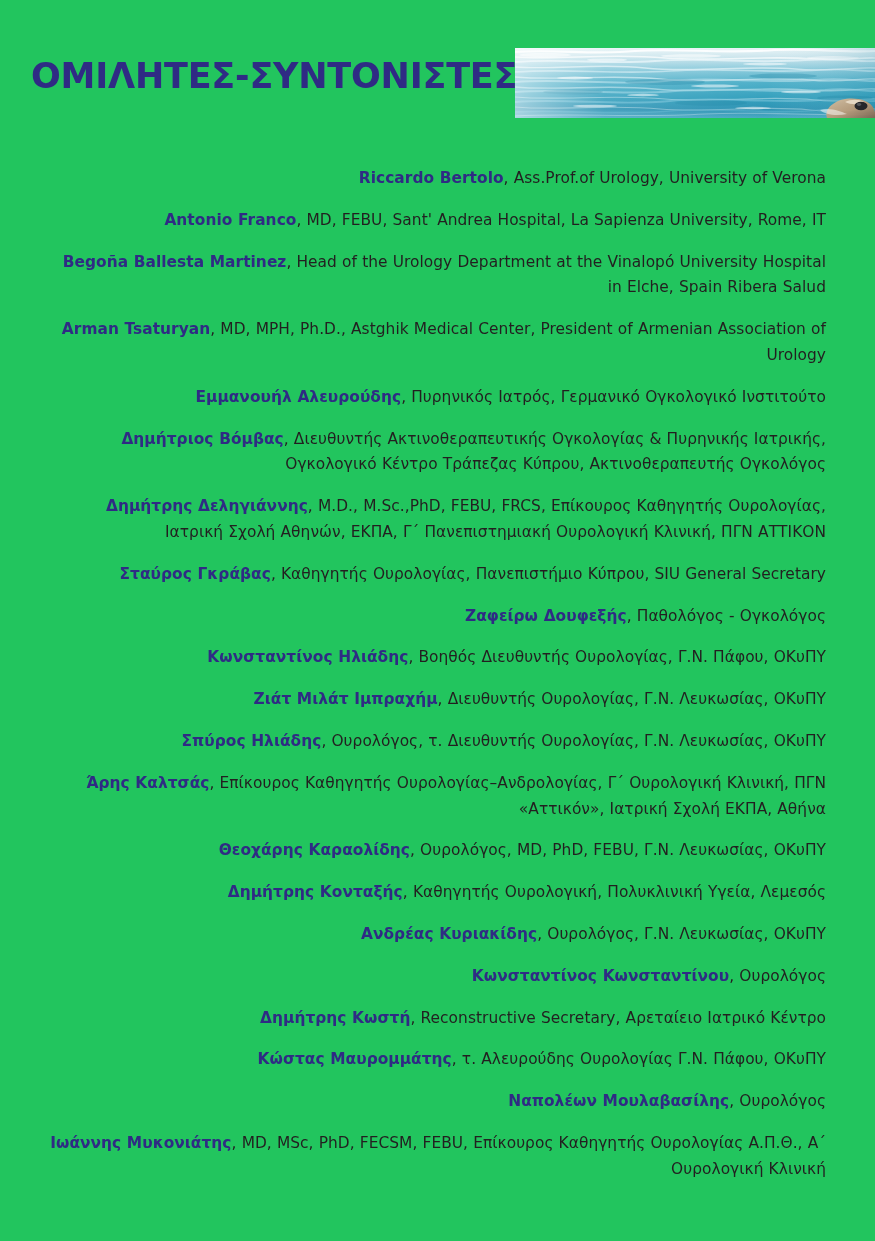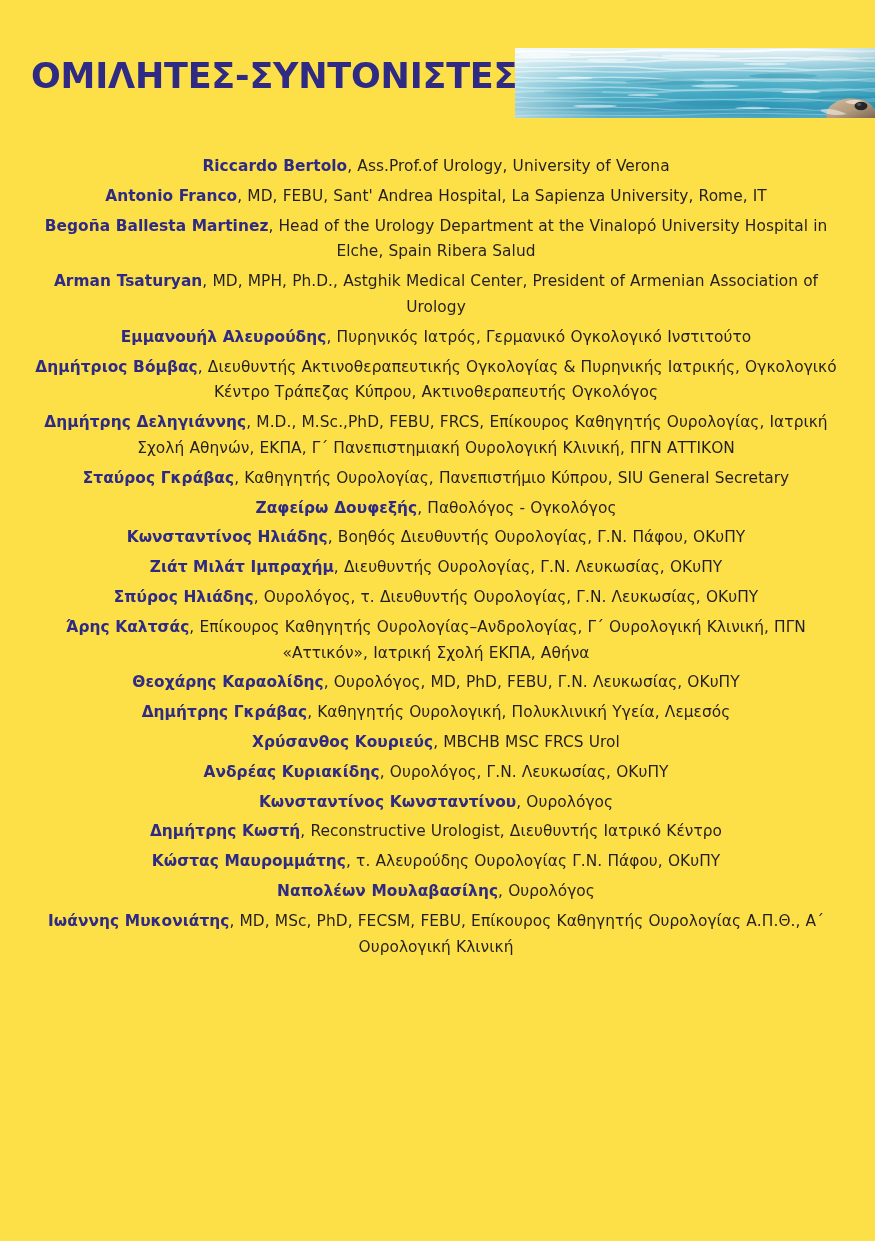--- a/index.html
+++ b/index.html
@@ -9,21 +9,21 @@
     background: #ffffff;
   }
   body {
     font-family: "DejaVu Sans", "Liberation Sans", sans-serif;
     -webkit-font-smoothing: antialiased;
   }
   #page {
     position: relative;
     width: 875px;
     height: 1241px;
-    background: #fde047;
+    background: #22c55e;
     overflow: hidden;
     box-sizing: border-box;
   }
 
   
   .header {
     position: absolute;
     left: 0;
     top: 0;
     width: 875px;
@@ -63,22 +63,22 @@
     position: absolute;
     left: 30px;
     top: 150px;
     width: 812px;
   }
   .speaker-entry {
     font-size: 15.4px;
     line-height: 25.8px;
     color: #231f20;
     letter-spacing: 0.05px;
-    text-align: center;
-    margin: 4px;
+    text-align: right;
+    margin: 16px;
     word-spacing: 0.2px;
   }
   .speaker-name {
     font-weight: 700;
     color: #2f2b84;
   }
   .speaker-role {
     font-weight: 400;
     color: #231f20;
   }
@@ -208,33 +208,30 @@
     <p class="speaker-entry">
       <span class="speaker-name">Σπύρος Ηλιάδης</span><span class="speaker-role">, Ουρολόγος, τ. Διευθυντής Ουρολογίας, Γ.Ν. Λευκωσίας, ΟΚυΠΥ</span>
     </p>
     <p class="speaker-entry">
       <span class="speaker-name">Άρης Καλτσάς</span><span class="speaker-role">, Επίκουρος Καθηγητής Ουρολογίας–Ανδρολογίας, Γ΄ Ουρολογική Κλινική, ΠΓΝ «Αττικόν», Ιατρική Σχολή ΕΚΠΑ, Αθήνα</span>
     </p>
     <p class="speaker-entry">
       <span class="speaker-name">Θεοχάρης Καραολίδης</span><span class="speaker-role">, Ουρολόγος, MD, PhD, FEBU,  Γ.Ν. Λευκωσίας, ΟΚυΠΥ</span>
     </p>
     <p class="speaker-entry">
-      <span class="speaker-name">Δημήτρης Γκράβας</span><span class="speaker-role">, Καθηγητής Ουρολογική, Πολυκλινική Υγεία, Λεμεσός</span>
-    </p>
-    <p class="speaker-entry">
-      <span class="speaker-name">Χρύσανθος Κουριεύς</span><span class="speaker-role">, MBCHB MSC FRCS Urol</span>
+      <span class="speaker-name">Δημήτρης Κονταξής</span><span class="speaker-role">, Καθηγητής Ουρολογική, Πολυκλινική Υγεία, Λεμεσός</span>
     </p>
     <p class="speaker-entry">
       <span class="speaker-name">Ανδρέας Κυριακίδης</span><span class="speaker-role">, Ουρολόγος, Γ.Ν. Λευκωσίας, ΟΚυΠΥ</span>
     </p>
     <p class="speaker-entry">
       <span class="speaker-name">Κωνσταντίνος Κωνσταντίνου</span><span class="speaker-role">, Ουρολόγος</span>
     </p>
     <p class="speaker-entry">
-      <span class="speaker-name">Δημήτρης Κωστή</span><span class="speaker-role">, Reconstructive Urologist, Διευθυντής Ιατρικό Κέντρο</span>
+      <span class="speaker-name">Δημήτρης Κωστή</span><span class="speaker-role">, Reconstructive Secretary, Αρεταίειο Ιατρικό Κέντρο</span>
     </p>
     <p class="speaker-entry">
       <span class="speaker-name">Κώστας Μαυρομμάτης</span><span class="speaker-role">, τ. Αλευρούδης Ουρολογίας Γ.Ν. Πάφου, ΟΚυΠΥ</span>
     </p>
     <p class="speaker-entry">
       <span class="speaker-name">Ναπολέων Μουλαβασίλης</span><span class="speaker-role">, Ουρολόγος</span>
     </p>
     <p class="speaker-entry">
       <span class="speaker-name">Ιωάννης Μυκονιάτης</span><span class="speaker-role">, MD, MSc, PhD, FECSM, FEBU, Επίκουρος Καθηγητής Ουρολογίας Α.Π.Θ., Α΄ Ουρολογική Κλινική</span>
     </p>

